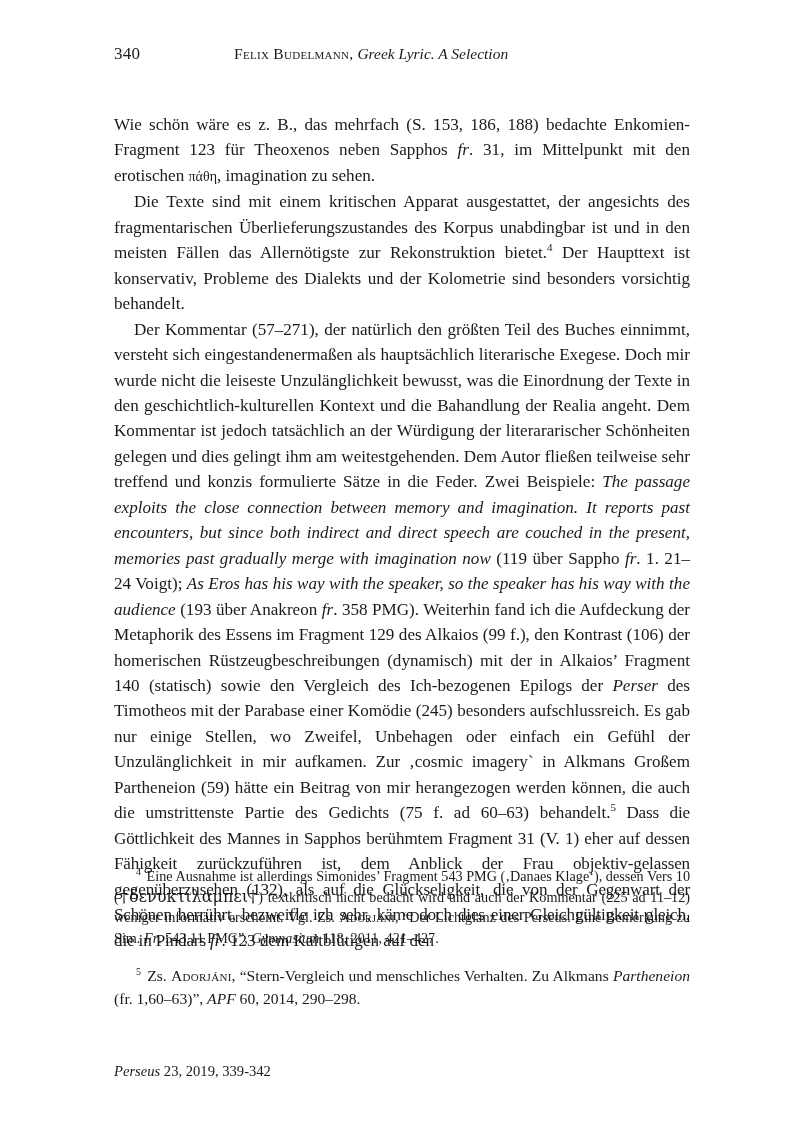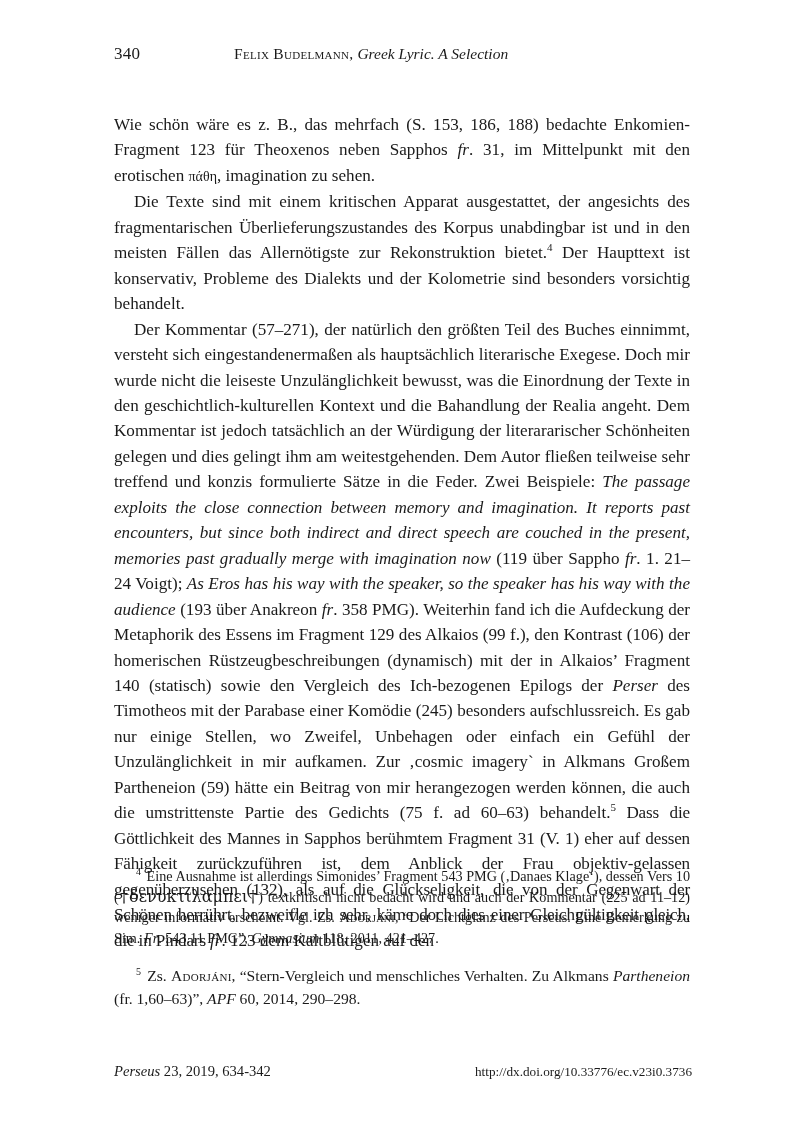--- a/index.html
+++ b/index.html
@@ -152,17 +152,16 @@
 
   <div class="footnotes">
 
     <p><sup class="fnmark">4</sup><span> Eine Ausnahme ist allerdings Simonides’ Fragment 543 PMG (‚Danaes Klage‘), dessen Vers 10 (</span><span class="fn-grk">†δενυκτιλαμπει†</span><span>) textkritisch nicht bedacht wird und auch der Kommentar (225 ad 11–12) weniger informativ erscheint. Vgl. Zs. </span><span class="smallcaps">Adorjáni</span><span>, “Der Lichtglanz des Perseus. Eine Bemerkung zu Sim. </span><span class="ital">Fr</span><span>. 543.11 PMG”, </span><span class="ital">Gymnasium</span><span> 118, 2011, 421–427.</span></p>
 
     <p class="fn5"><sup class="fnmark">5</sup><span> Zs. </span><span class="smallcaps">Adorjáni</span><span>, “Stern-Vergleich und menschliches Verhalten. Zu Alkmans </span><span class="ital">Partheneion</span><span> (fr. 1,60–63)”, </span><span class="ital">APF</span><span> 60, 2014, 290–298.</span></p>
 
   </div>
 
   <div class="footer">
-    <span class="footer-left"><span class="ital">Perseus</span><span> 23, 2019, 634-342</span></span>
-    <span class="footer-right">http://dx.doi.org/10.33776/ec.v23i0.3736</span>
+    <span class="footer-left"><span class="ital">Perseus</span><span> 23, 2019, 339-342</span></span>
   </div>
 
 </div>
 
 </body></html>

